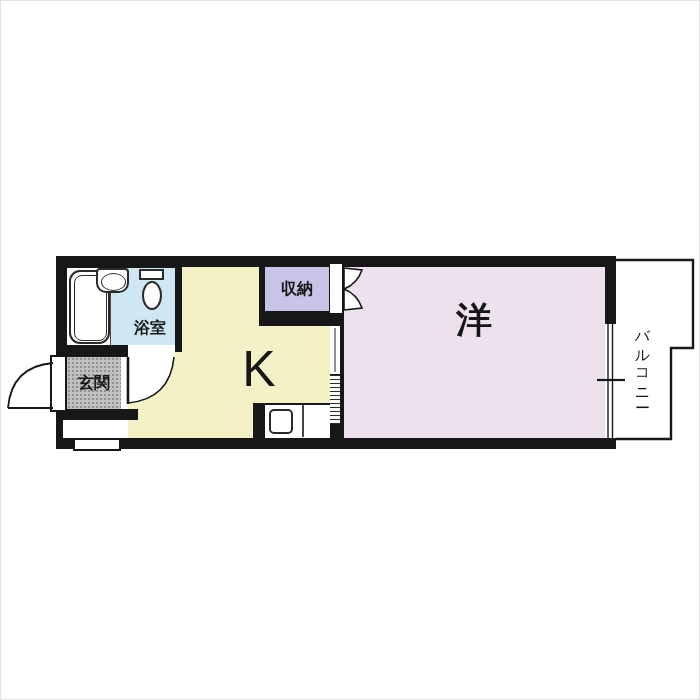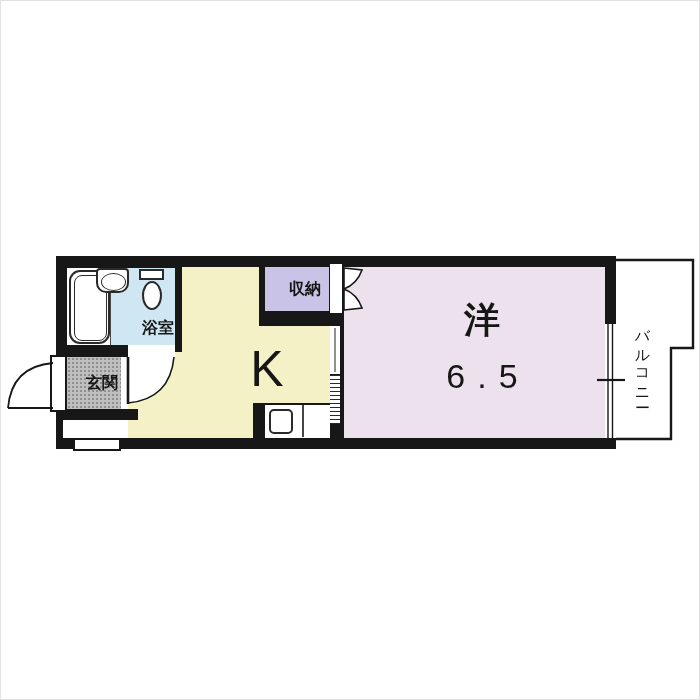--- a/index.html
+++ b/index.html
@@ -38,21 +38,21 @@
   .kitchen-sink{left:268px;top:408px;width:24px;height:25px;background:#fff;border:2px solid #2a2a2a;border-radius:5px;}
   .window-strip{left:604px;top:323px;width:11px;height:114px;background:#fff;}
   
   .bathtub{left:68px;top:269px;width:41px;height:74px;background:#fff;border:2px solid #2a2a2a;border-radius:11px;}
   .bathtub-inner{left:3px;top:3px;width:31px;height:64px;border:1.5px solid #2a2a2a;border-radius:8px;position:absolute;}
   .washbasin{left:95px;top:267px;width:33px;height:25px;background:#fff;border:2px solid #2a2a2a;border-radius:4px 4px 10px 10px;}
   .washbasin-oval{position:absolute;left:3px;top:3px;width:23px;height:16px;border:1.8px solid #2a2a2a;border-radius:50%;background:#fff;}
   .toilet-tank{left:138px;top:268px;width:25px;height:11px;background:#fff;border:2px solid #2a2a2a;}
   .toilet-bowl{left:141px;top:280px;width:20px;height:29px;background:#fff;border:2px solid #2a2a2a;border-radius:50%;}
   
-  .lbl{display:flex;align-items:center;justify-content:center;white-space:nowrap;margin-left:8px;}
+  .lbl{display:flex;align-items:center;justify-content:center;white-space:nowrap;}
   .lbl-bathroom{left:122px;top:316px;width:54px;height:22px;font-size:16px;font-weight:600;}
   .lbl-entrance{left:66px;top:372px;width:54px;height:20px;font-size:16px;font-weight:600;}
   .lbl-kitchen{left:228px;top:340px;width:60px;height:56px;font-size:50px;font-weight:500;}
   .lbl-closet{left:264px;top:278px;width:64px;height:20px;font-size:16px;font-weight:600;}
   .lbl-western{left:443px;top:299px;width:60px;height:40px;font-size:36px;font-weight:600;}
   .lbl-size{left:403px;top:355px;width:140px;height:40px;font-size:34px;font-weight:500;letter-spacing:12px;padding-left:12px;}
   .lbl-balcony{left:630px;top:282px;width:22px;height:156px;font-size:15px;font-weight:500;
     writing-mode:vertical-rl;text-orientation:mixed;letter-spacing:3px;display:flex;align-items:center;justify-content:center;}
   .overlay-svg{left:0;top:0;width:700px;height:700px;pointer-events:none;}
 </style>
@@ -121,16 +121,15 @@
     <path d="M596,379 L624,379" fill="none" stroke="#171717" stroke-width="2.2"></path>
 
     <path d="M615,259 L692,259 L692,347 L670,347 L670,438 L615,438" fill="none" stroke="#171717" stroke-width="2.4"></path>
   </svg>
 
   <div class="abs lbl lbl-bathroom">浴室</div>
   <div class="abs lbl lbl-entrance">玄関</div>
   <div class="abs lbl lbl-kitchen">K</div>
   <div class="abs lbl lbl-closet">収納</div>
   <div class="abs lbl lbl-western">洋</div>
-  <div class="abs lbl lbl-size">6.5</div>
   <div class="abs lbl-balcony">バルコニー</div>
 
 </div>
 
 </body></html>

